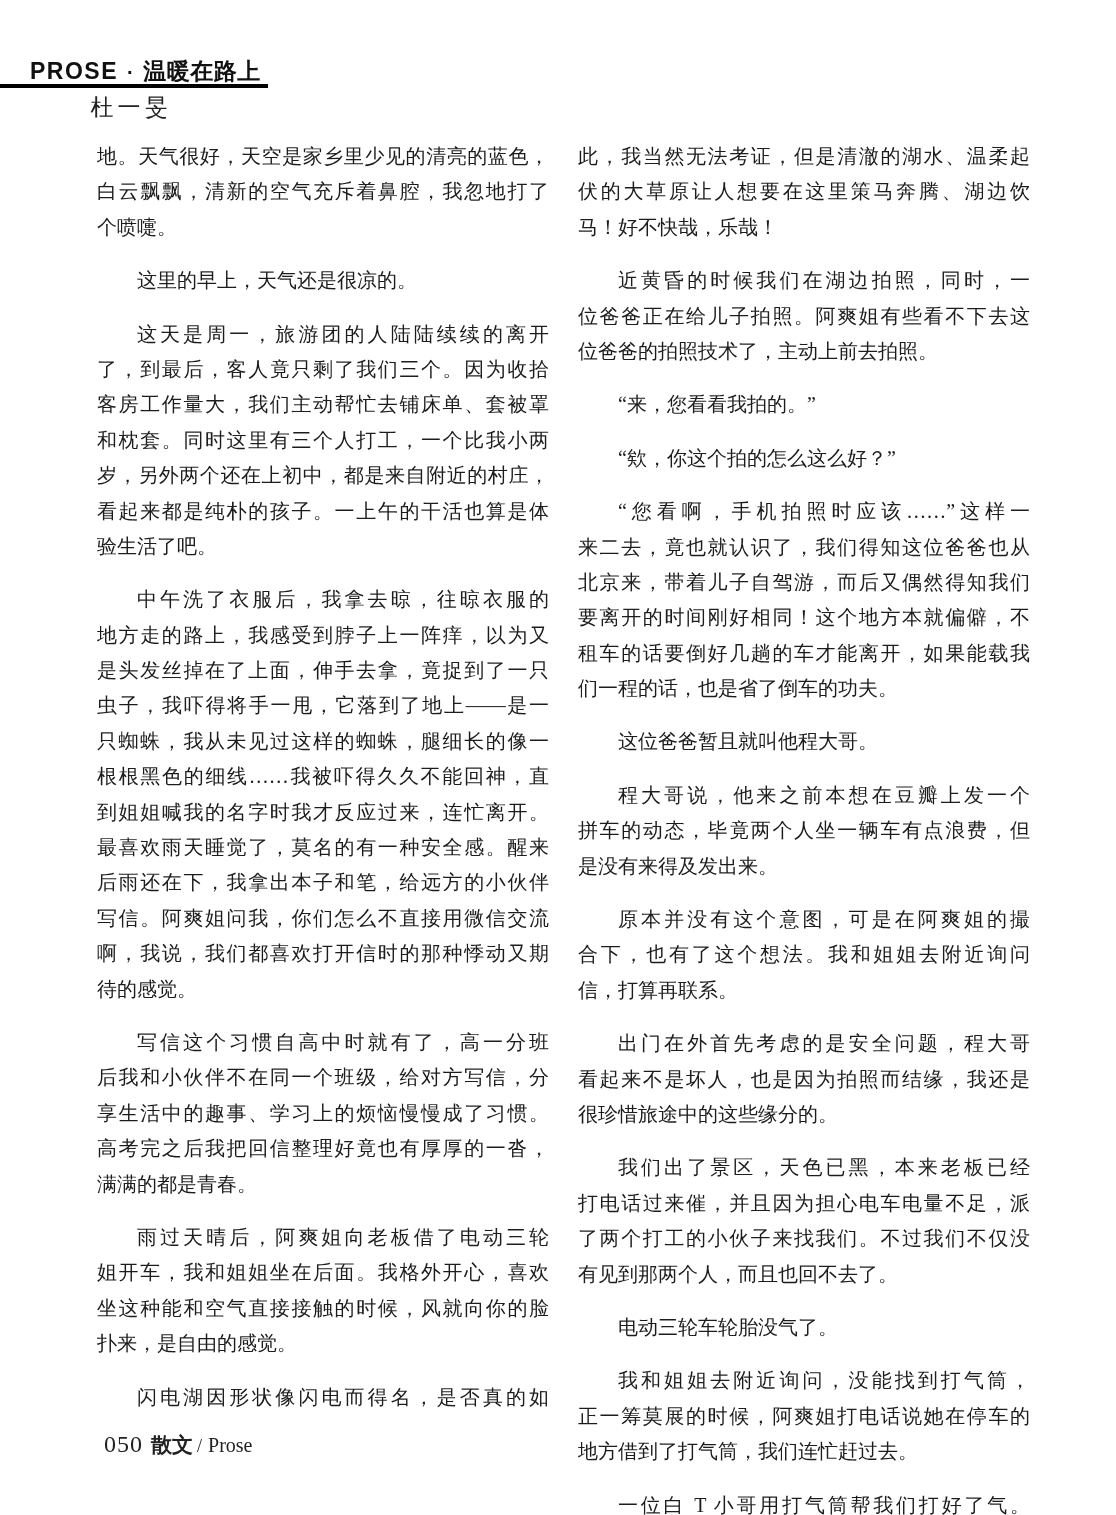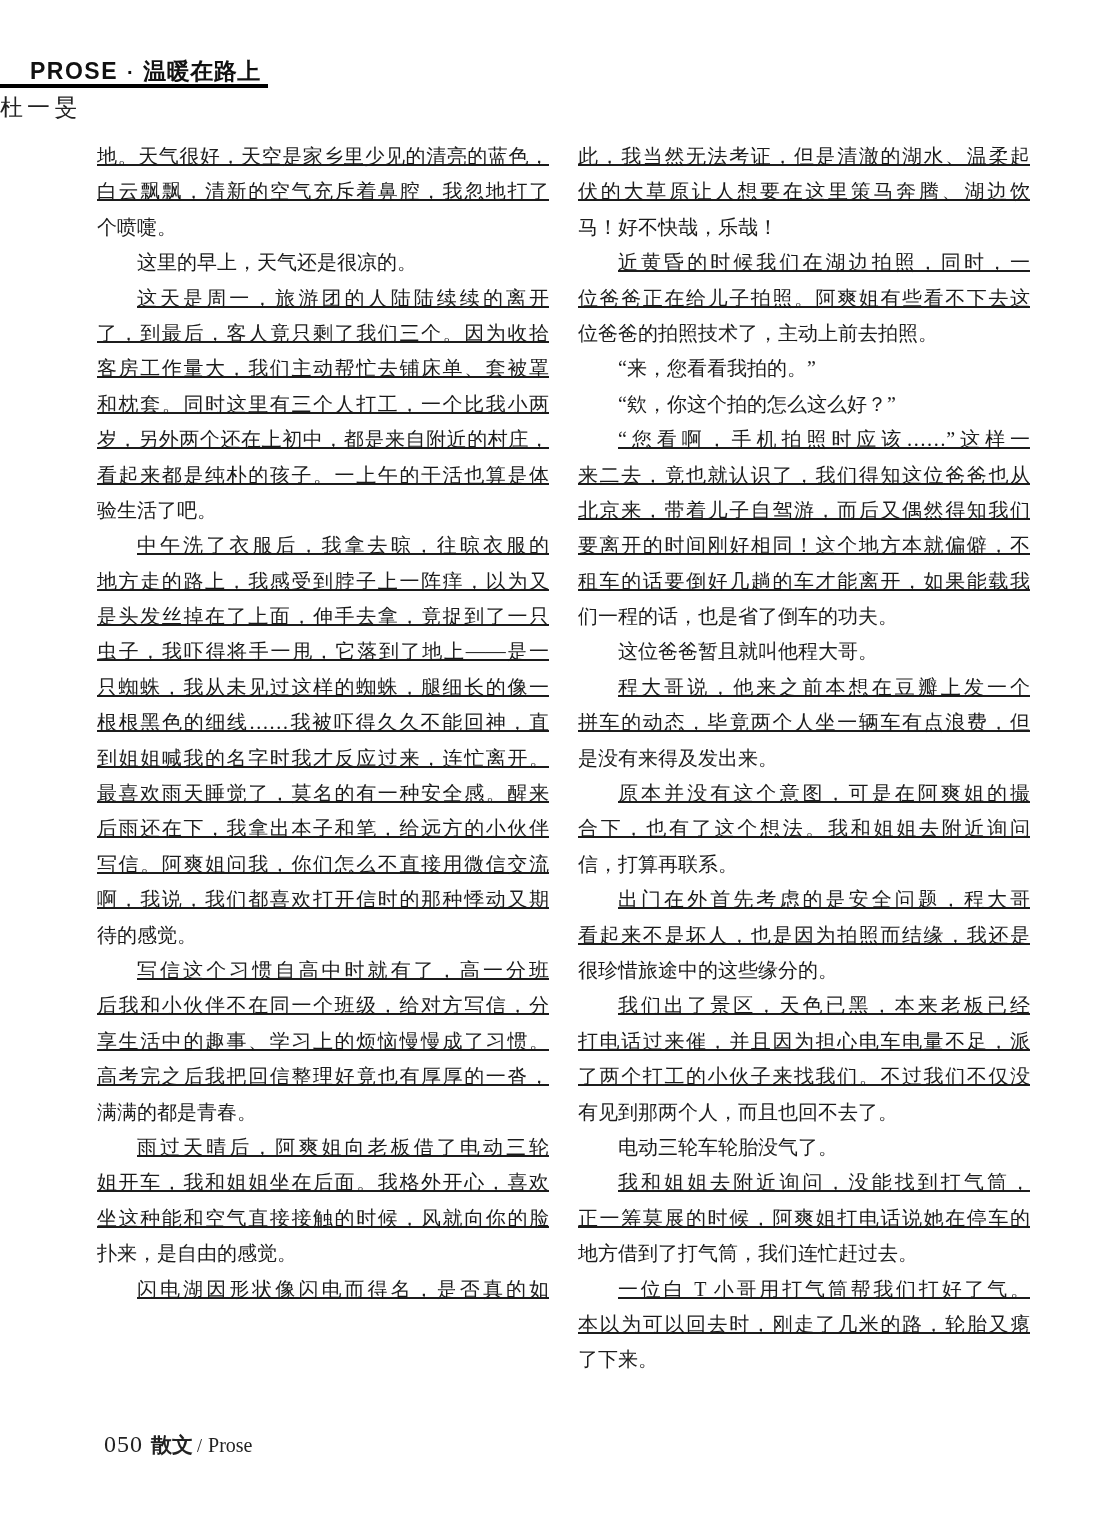--- a/index.html
+++ b/index.html
@@ -32,21 +32,21 @@
     top: 84px;
     width: 268px;
     height: 4px;
     background: #000;
   }
   .author-box {
     position: absolute;
     left: 0;
     top: 92px;
     width: 262px;
-    text-align: left;
+    text-align: center;
     font-size: 23px;
     letter-spacing: 4px;
     color: #222;
   }
   
   .col {
     position: absolute;
     top: 139px;
     width: 452px;
   }
@@ -57,23 +57,22 @@
     line-height: 35.4px;
     height: 35.4px;
     color: #1c1c1c;
     text-align: left;
     white-space: normal;
     overflow: hidden;
   }
   .line.just {
     text-align: justify;
     text-align-last: justify;
-    text-decoration: underline;
   }
-  .line.indent { text-indent: 40px; }
+  .line.indent { text-indent: 40px; margin-top: 18px; }
   
   .footer {
     position: absolute;
     left: 104px;
     top: 1431px;
     font-size: 20px;
     color: #222;
     white-space: nowrap;
   }
   .footer .page-num { font-size: 24px; letter-spacing: 1px; }

